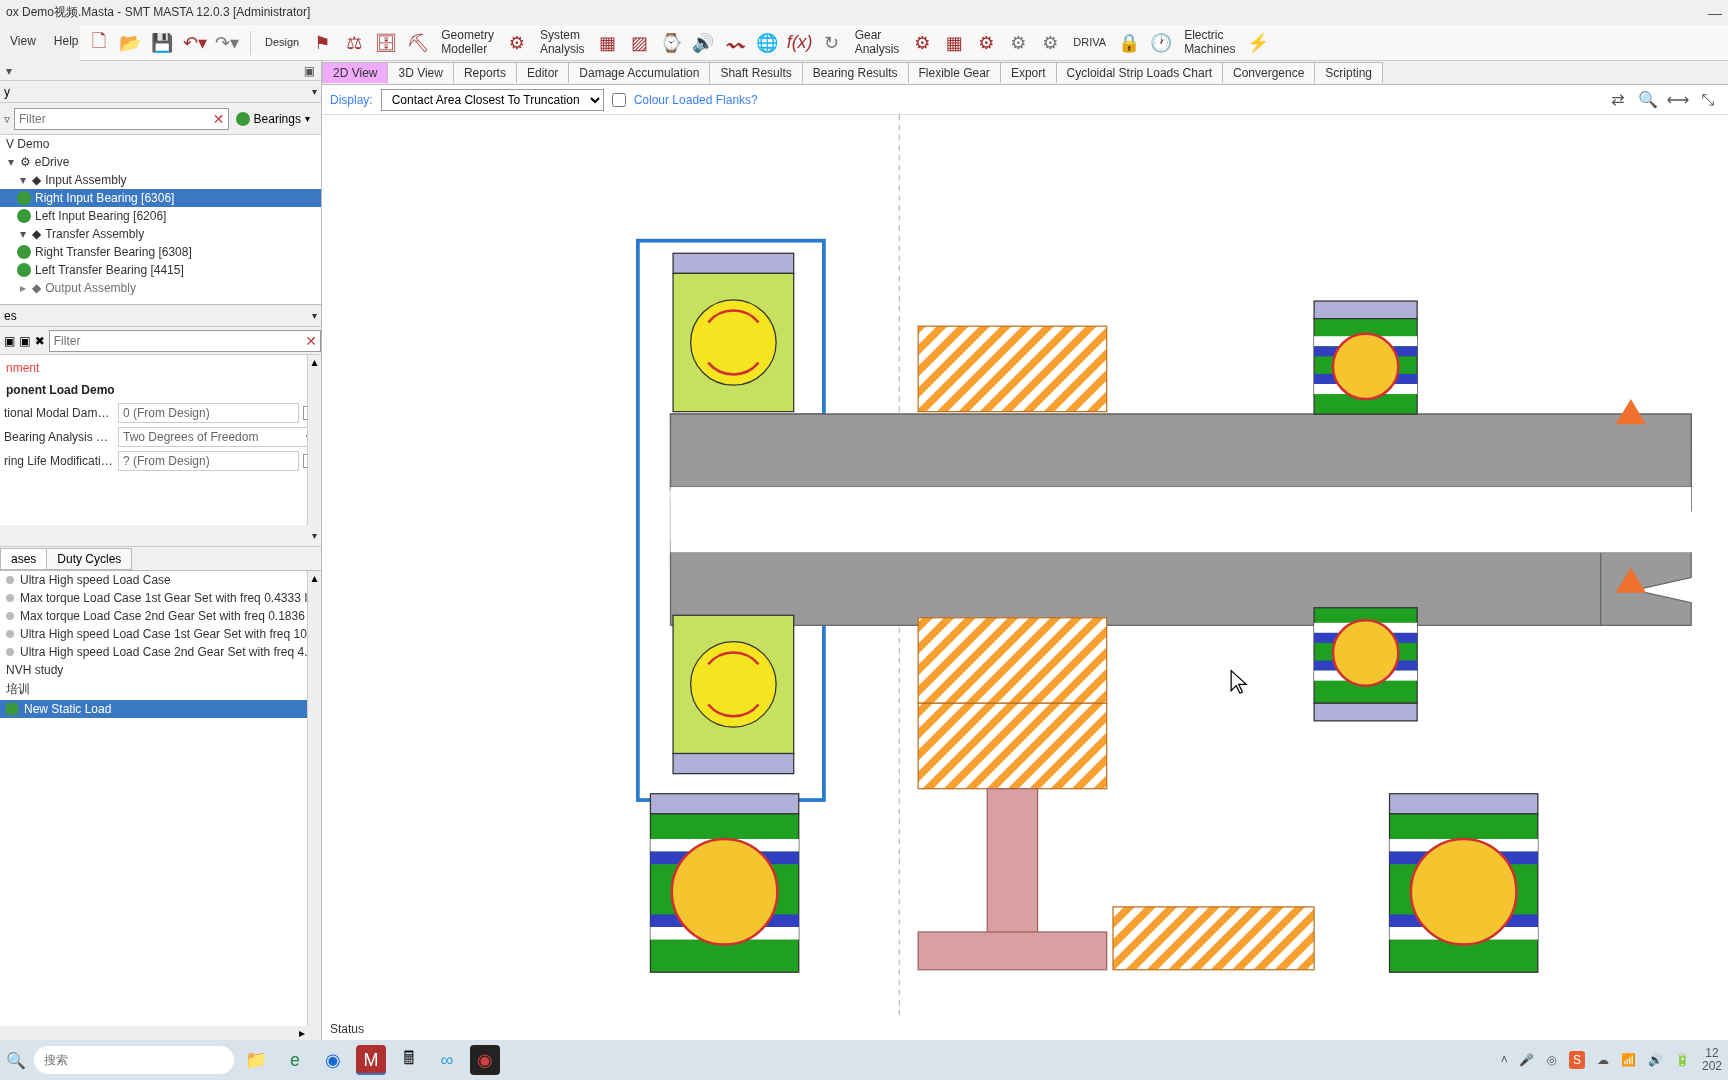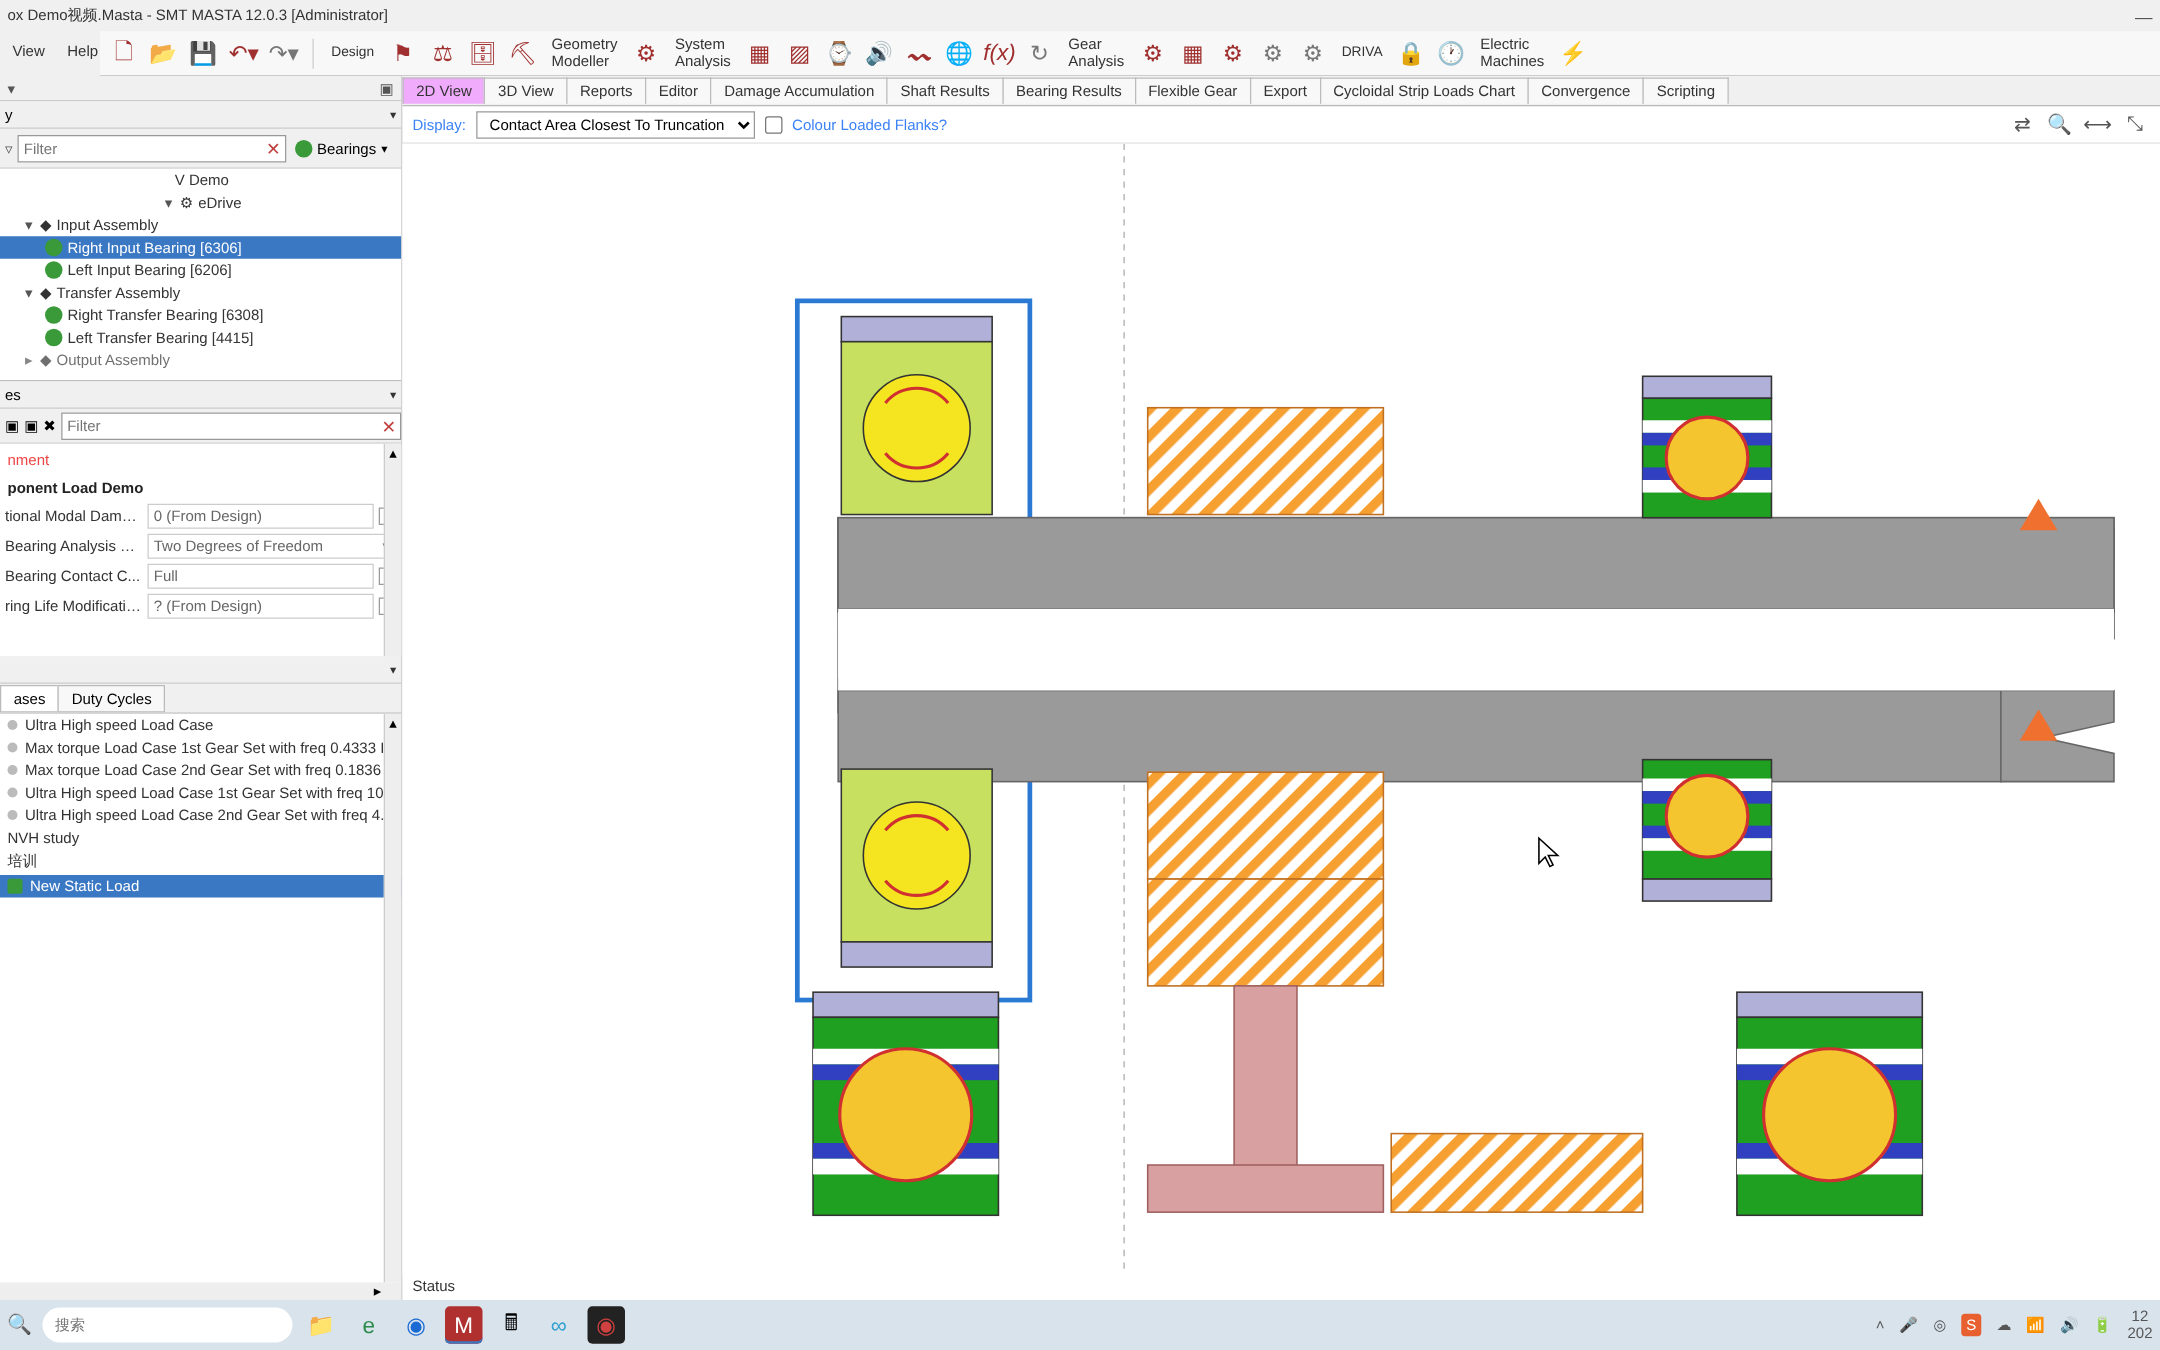--- a/index.html
+++ b/index.html
@@ -45,23 +45,23 @@
 
 
 .panel-drop { height: 20px; background: #f0f0f0; border-bottom: 1px solid #ccc; display: flex; align-items: center; justify-content: flex-end; padding: 0 6px;}
 .filter-row { height: 32px; display: flex; align-items: center; gap: 4px; padding: 0 4px; border-bottom: 1px solid #ccc; background: #f0f0f0;}
 .filter-row input { flex: 1; height: 22px; border: 1px solid #999; padding: 0 4px;}
 .filter-row .x { color: #c04040; font-size: 14px; margin-left: -20px; z-index: 1;}
 .filter-row .bearings-btn { display: flex; align-items: center; gap: 4px; padding: 2px 6px; border: 1px solid transparent;}
 .gear-dot { width: 14px; height: 14px; border-radius: 50%; background: #3a9a3a; display: inline-block; position: relative;}
 .tree { flex: 0 0 170px; overflow-y: auto; background: #fff; border-bottom: 1px solid #bbb;}
 .tree-item { display: flex; align-items: center; gap: 4px; padding: 2px 4px; color: #333;}
-.tree-item.lvl1 { padding-left: 6px; justify-content: center;}
+.tree-item.lvl1 { padding-left: 6px;}
 .tree-item.lvl2 { padding-left: 18px;}
-.tree-item.lvl3 { padding-left: 36px; text-align: right;}
+.tree-item.lvl3 { padding-left: 17px; text-align: right;}
 .tree-item.sel { background: #3a78c4; color: #fff;}
 .tree .exp { width: 10px; text-align: center; color: #555;}
 
 .props-hdr { height: 22px; background: #f0f0f0; display: flex; align-items: center; padding: 0 4px; gap: 6px; border-bottom: 1px solid #ccc; position: relative;}
 .props-hdr .tri { font-size: 10px; color: #333; margin-left: auto;}
 .props-tools { height: 28px; display: flex; align-items: center; gap: 4px; padding: 0 4px; background: #f0f0f0; border-bottom: 1px solid #ccc;}
 .props-tools input { flex: 1; height: 22px; border: 1px solid #999; padding: 0 4px;}
 .props-tools .x { color: #c04040; font-size: 14px; margin-left: -20px; z-index: 1;}
 .props-body { background: #fff; padding: 2px 0;}
 .prop-row { display: flex; align-items: center; padding: 2px 4px; gap: 4px;}
@@ -222,25 +222,20 @@
       <div class="prop-row">
         <span class="lbl">tional Modal Damp...</span>
         <span class="val">0 (From Design)</span>
         <span class="cb"></span>
       </div>
       <div class="prop-row">
         <span class="lbl">Bearing Analysis M...</span>
         <span class="val combo">
             <span>Two Degrees of Freedom</span>
           </span>
-      </div>
-      <div class="prop-row">
-        <span class="lbl">Bearing Contact C...</span>
-        <span class="val">Full</span>
-        <span class="cb"></span>
       </div>
       <div class="prop-row">
         <span class="lbl">ring Life Modificatio...</span>
         <span class="val">? (From Design)</span>
         <span class="cb"></span>
       </div>
     </div>
 
     <div class="props-hdr">
         <span class="tri">▾</span>

